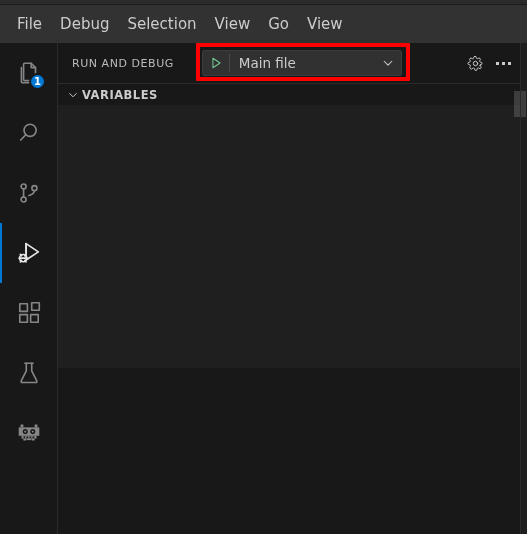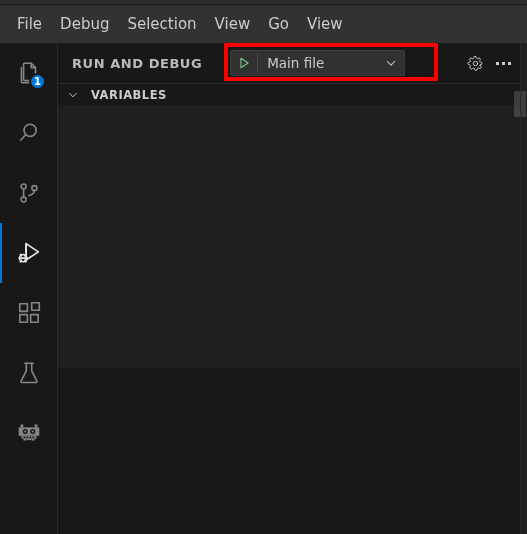--- a/index.html
+++ b/index.html
@@ -126,41 +126,40 @@
   .sb-header {
     height: 40px;
     flex: 0 0 40px;
     display: flex;
     align-items: center;
     padding: 0 6px 0 14px;
     box-sizing: border-box;
   }
   .sb-title {
     color: #bbbbbb;
-    font-size: 13px;
+    font-size: 11px;
     letter-spacing: 0.55px;
     text-transform: uppercase;
     white-space: nowrap;
-    font-weight: bold;
   }
   .sb-header-actions {
     margin-left: auto;
     display: flex;
     align-items: center;
     gap: 6px;
   }
 
   
   .cfg-wrap {
     position: relative;
     margin-left: 28px;
     margin-right: 6px;
   }
   .cfg-select {
-    width: 175px;
+    width: 200px;
     height: 26px;
     background: #313131;
     border: 1px solid #3c3c3c;
     border-radius: 2px;
     display: flex;
     align-items: center;
     box-sizing: border-box;
     cursor: pointer;
   }
   .cfg-play {
@@ -234,21 +233,20 @@
   .section-head {
     height: 22px;
     flex: 0 0 22px;
     display: flex;
     align-items: center;
     padding-left: 6px;
     box-sizing: border-box;
     border-top: 1px solid #2b2b2b;
     cursor: pointer;
     background: #181818;
-    gap: 9px;
   }
   .section-head .twisty {
     width: 18px;
     display: flex;
     align-items: center;
     justify-content: center;
     flex: 0 0 18px;
   }
   .section-head .sec-title {
     color: #cccccc;

